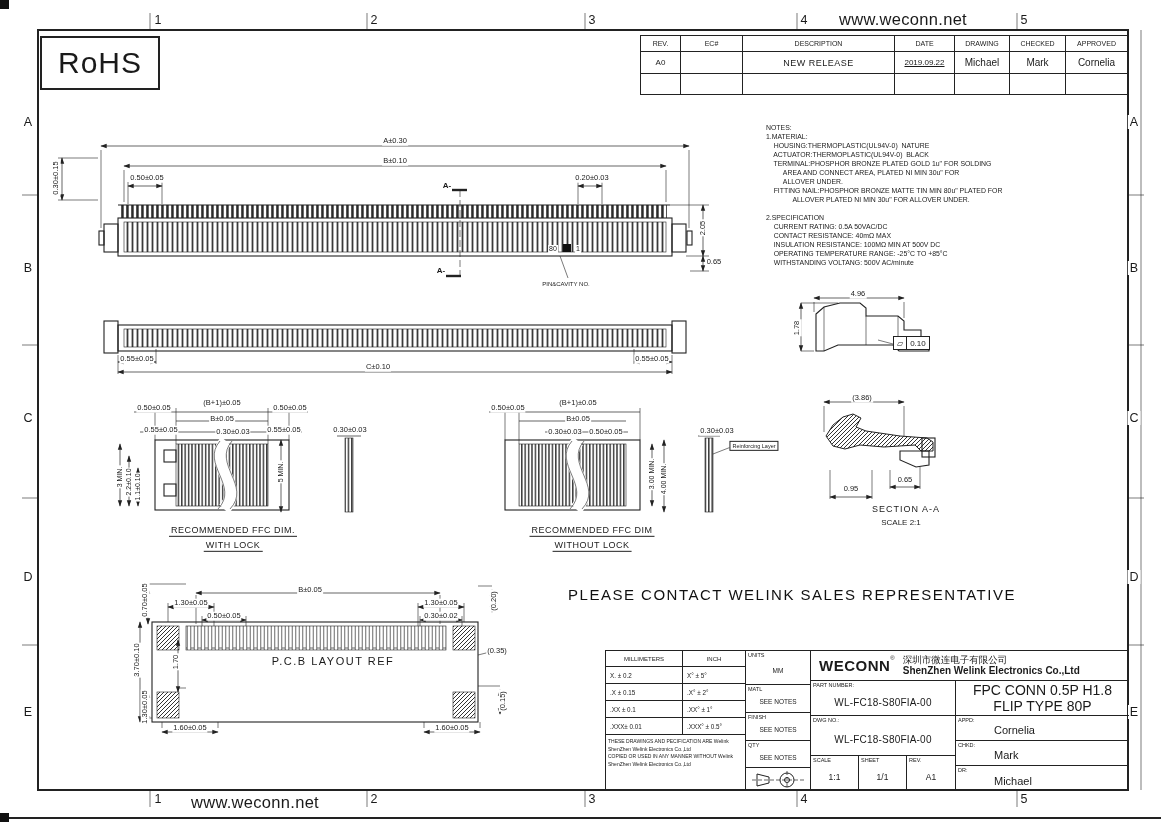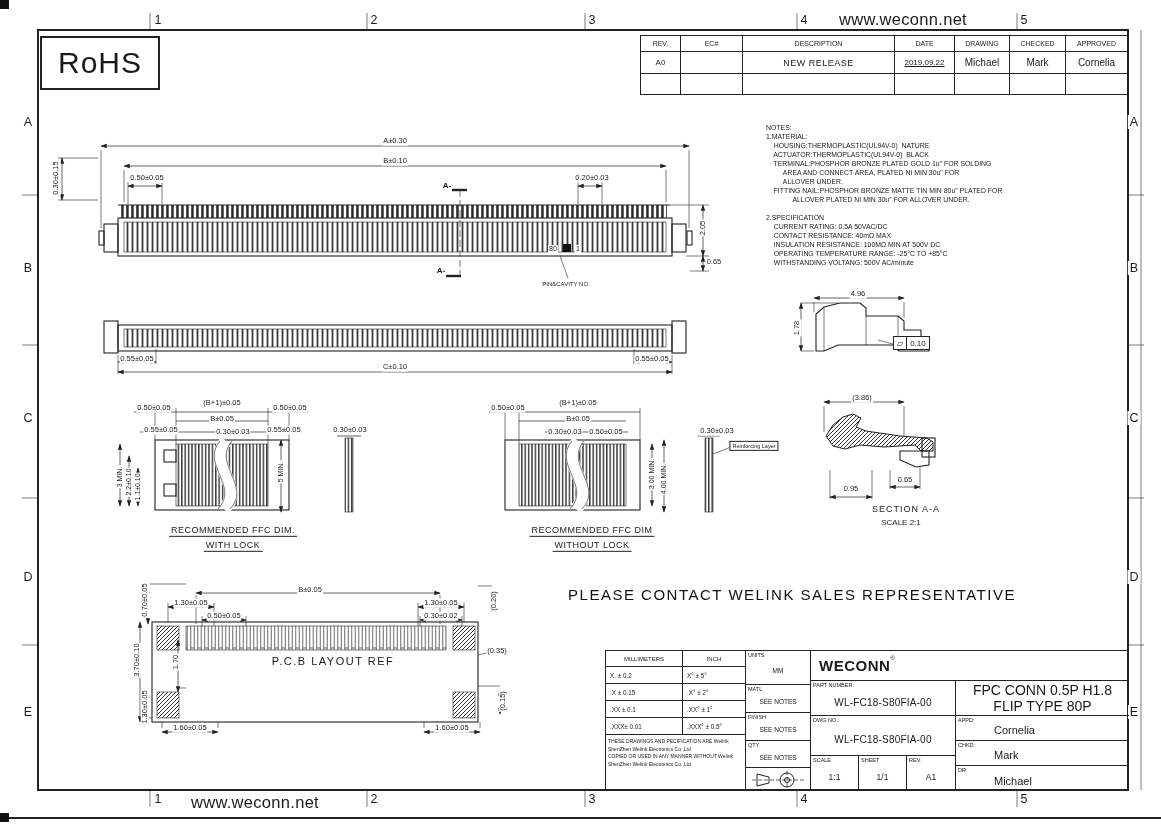--- a/index.html
+++ b/index.html
@@ -293,21 +293,21 @@
   <div class="d rot" style="left:56px;top:178px">0.30±0.15</div>
   <div class="d rot" style="left:703px;top:228px">2.05</div>
   <div class="d" style="left:714px;top:262px">0.65</div>
   <div class="d t7" style="left:553px;top:249px">80</div>
   <div class="d t7" style="left:578px;top:249px">1</div>
   <div class="d t6" style="left:566px;top:284px">PIN&amp;CAVITY NO.</div>
   <div class="d sec" style="left:447px;top:186px">A-</div>
   <div class="d sec" style="left:441px;top:271px">A-</div>
 
   <div class="d" style="left:137px;top:359px">0.55±0.05</div>
-  <div class="d" style="left:395px;top:367px">C±0.10</div>
+  <div class="d" style="left:378px;top:367px">C±0.10</div>
   <div class="d" style="left:652px;top:359px">0.55±0.05</div>
 
   <div class="d" style="left:858px;top:294px">4.96</div>
   <div class="d rot" style="left:797px;top:328px">1.78</div>
   <div class="fcf" style="left:893px;top:336px">
     <span class="fcf-c">▱</span>
     <span class="fcf-c">0.10</span>
   </div>
 
   <div class="d" style="left:154px;top:408px">0.50±0.05</div>
@@ -399,20 +399,24 @@
         <path d="M6,3 L18,6 L18,12 L6,15 Z" fill="none" stroke="#222" stroke-width="1"></path>
         <circle cx="36" cy="9" r="7" fill="none" stroke="#222" stroke-width="1"></circle>
         <circle cx="36" cy="9" r="2.5" fill="none" stroke="#222" stroke-width="1"></circle>
         <line x1="36" y1="0" x2="36" y2="18" stroke="#222" stroke-width="0.7" stroke-dasharray="4 2"></line>
       </svg>
     </div>
 
     <div class="tc logo" style="left:205px;top:0;width:318px;height:30px;border-right:none">
       <span class="brand">WECONN</span>
       <span class="reg">®</span>
+      <span class="cwrap">
+        <span class="cn">深圳市微连电子有限公司</span>
+        <span class="en">ShenZhen Welink Electronics Co.,Ltd</span>
+      </span>
     </div>
     <div class="tc pnc" style="left:205px;top:30px;width:145px;height:35px">
       <span class="cl">PART NUMBER:</span>
       <span class="pv">WL-FC18-S80FIA-00</span>
     </div>
     <div class="tc desc" style="left:350px;top:30px;width:173px;height:35px;border-right:none">FPC CONN 0.5P H1.8 FLIP TYPE 80P</div>
     <div class="tc pnc" style="left:205px;top:65px;width:145px;height:40px">
       <span class="cl">DWG NO.:</span>
       <span class="pv">WL-FC18-S80FIA-00</span>
     </div>

